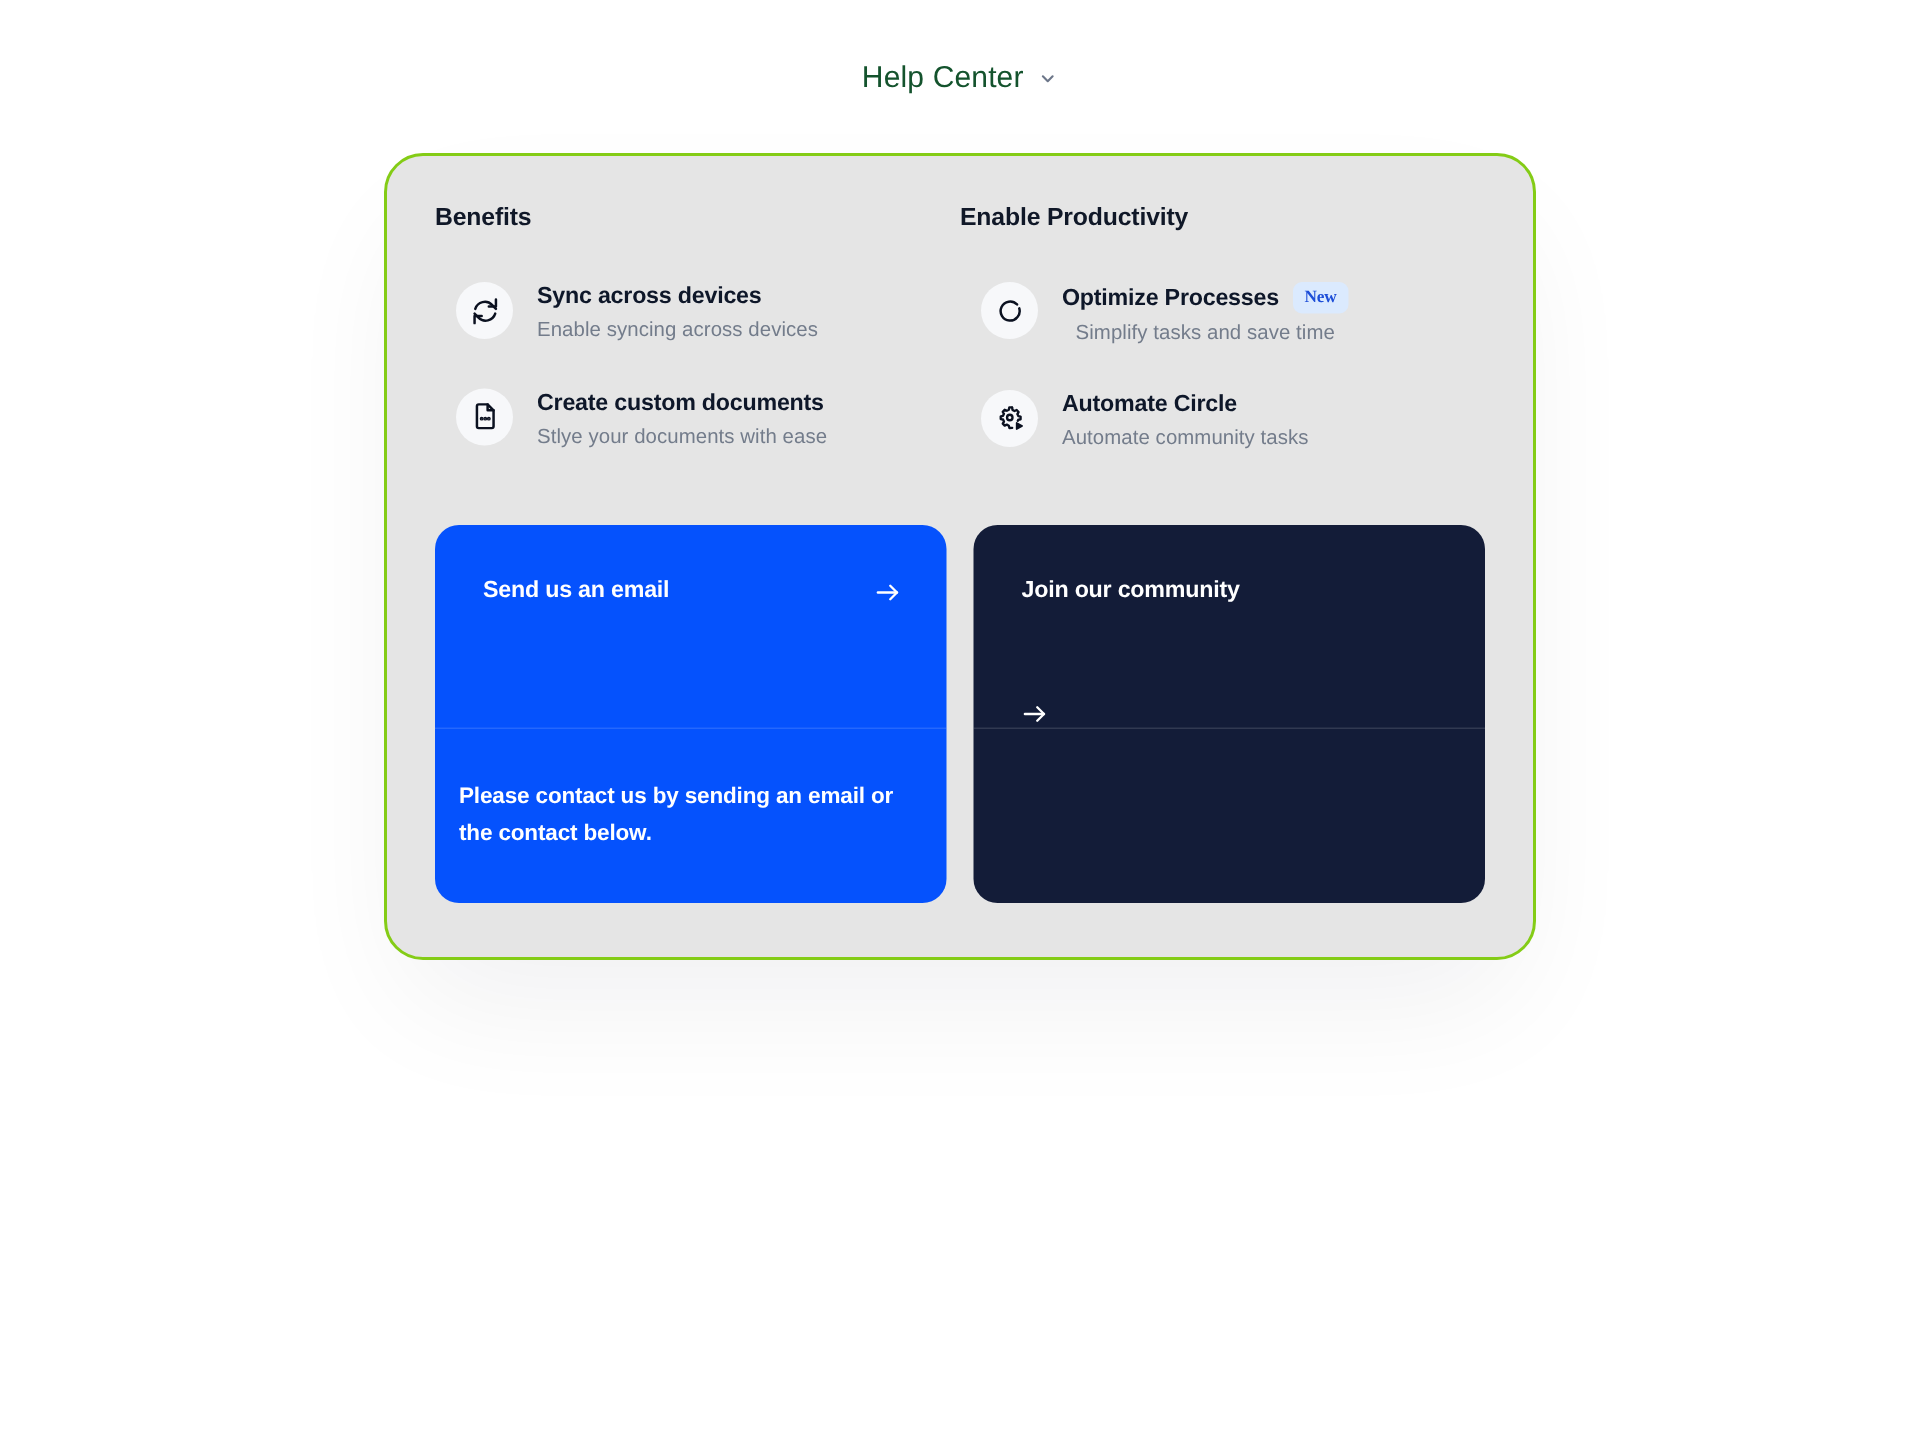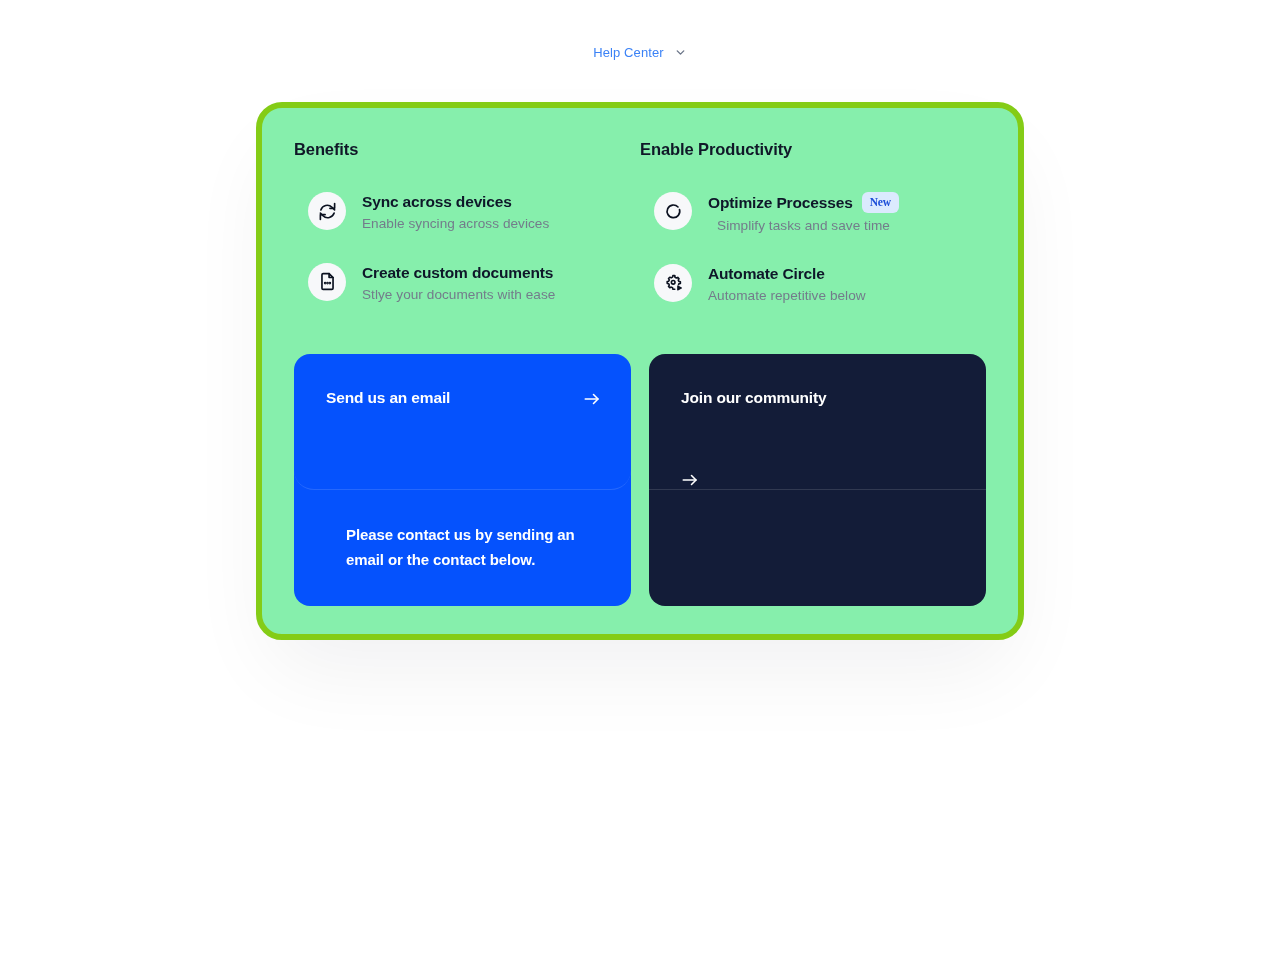--- a/index.html
+++ b/index.html
@@ -31,23 +31,23 @@
   }
   .nav-item {
     display: flex;
     align-items: center;
     gap: 10px;
     padding: 6px 8px;
     cursor: pointer;
     user-select: none;
   }
   .nav-label {
-    font-size: 13px;
+    font-size: 20px;
     font-weight: 500;
-    color: #3b82f6;
+    color: #14532d;
     letter-spacing: .1px;
   }
   .chev {
     width: 13px;
     height: 13px;
     display: block;
     color: #6c7689;
   }
 
   
@@ -63,22 +63,22 @@
     filter: blur(42px);
   }
 
   
   .panel {
     position: absolute;
     left: 256px;
     top: 102px;
     width: 768px;
     height: 538px;
-    background: #86efac;
-    border: 6px solid #84cc16;
+    background: #e5e5e5;
+    border: 2px solid #84cc16;
     border-radius: 26px;
     padding: 32px 32px 32px 32px;
   }
 
   
   .features {
     display: flex;
     gap: 0px;
   }
   .feature-col { width: 352px; }
@@ -171,21 +171,21 @@
   .cta-blue { background: #0552fd; }
   .cta-dark { background: #131c38; }
 
   .cta-top {
     flex: 0 0 136px;
     display: flex;
     align-items: flex-start;
     justify-content: space-between;
     padding: 35px 30px 0 32px;
   }
-  .cta-blue .cta-top { border-bottom: 1px solid rgba(255,255,255,.13); border-radius: 20px; }
+  .cta-blue .cta-top { border-bottom: 1px solid rgba(255,255,255,.13); }
   .cta-dark .cta-top { border-bottom: 1px solid rgba(255,255,255,.13); flex-direction: column; }
 
   .cta-title {
     font-size: 15.5px;
     font-weight: 700;
     color: #ffffff;
     letter-spacing: -.15px;
     line-height: 1.2;
   }
   .cta-arrow {
@@ -193,21 +193,21 @@
     height: 18px;
     color: #ffffff;
     display: block;
     margin-top: 1px;
   }
 
   .cta-bottom {
     flex: 1 1 auto;
     display: flex;
     align-items: center;
-    padding: 0 52px;
+    padding: 0 16px;
   }
   .cta-text {
     font-size: 15px;
     font-weight: 700;
     color: #ffffff;
     line-height: 1.62;
     letter-spacing: -.1px;
   }
 </style>
 </head>
@@ -295,21 +295,21 @@
               <path d="M13.6 3.5l.3 1.9 1.7.9 1.8-.8 1.6 1.7-1 1.7.8 1.7 1.9.4v2.3l-1.9.4-.4.9"></path>
               <path d="M13.6 20.5l-2.3.1-.5-1.9-1.7-.9-1.8.8-1.6-1.7 1-1.7-.8-1.7-1.9-.4v-2.3l1.9-.4.8-1.7-1-1.7 1.6-1.7 1.8.8 1.7-.9.4-1.9h2.3"></path>
               <circle cx="11.6" cy="11.8" r="2.3"></circle>
               <polygon points="17.4 16.3 22 18.9 17.4 21.5" fill="currentColor" stroke-width="1.4"></polygon>
             </svg>
           </span>
           <div class="feature-body">
             <div class="feature-title-row">
               <span class="feature-title">Automate Circle</span>
             </div>
-            <div class="feature-sub">Automate repetitive below</div>
+            <div class="feature-sub">Automate community tasks</div>
           </div>
         </div>
       </div>
 
     </div>
 
     <div class="ctas">
 
       <div class="cta cta-blue">
         <div class="cta-top">

